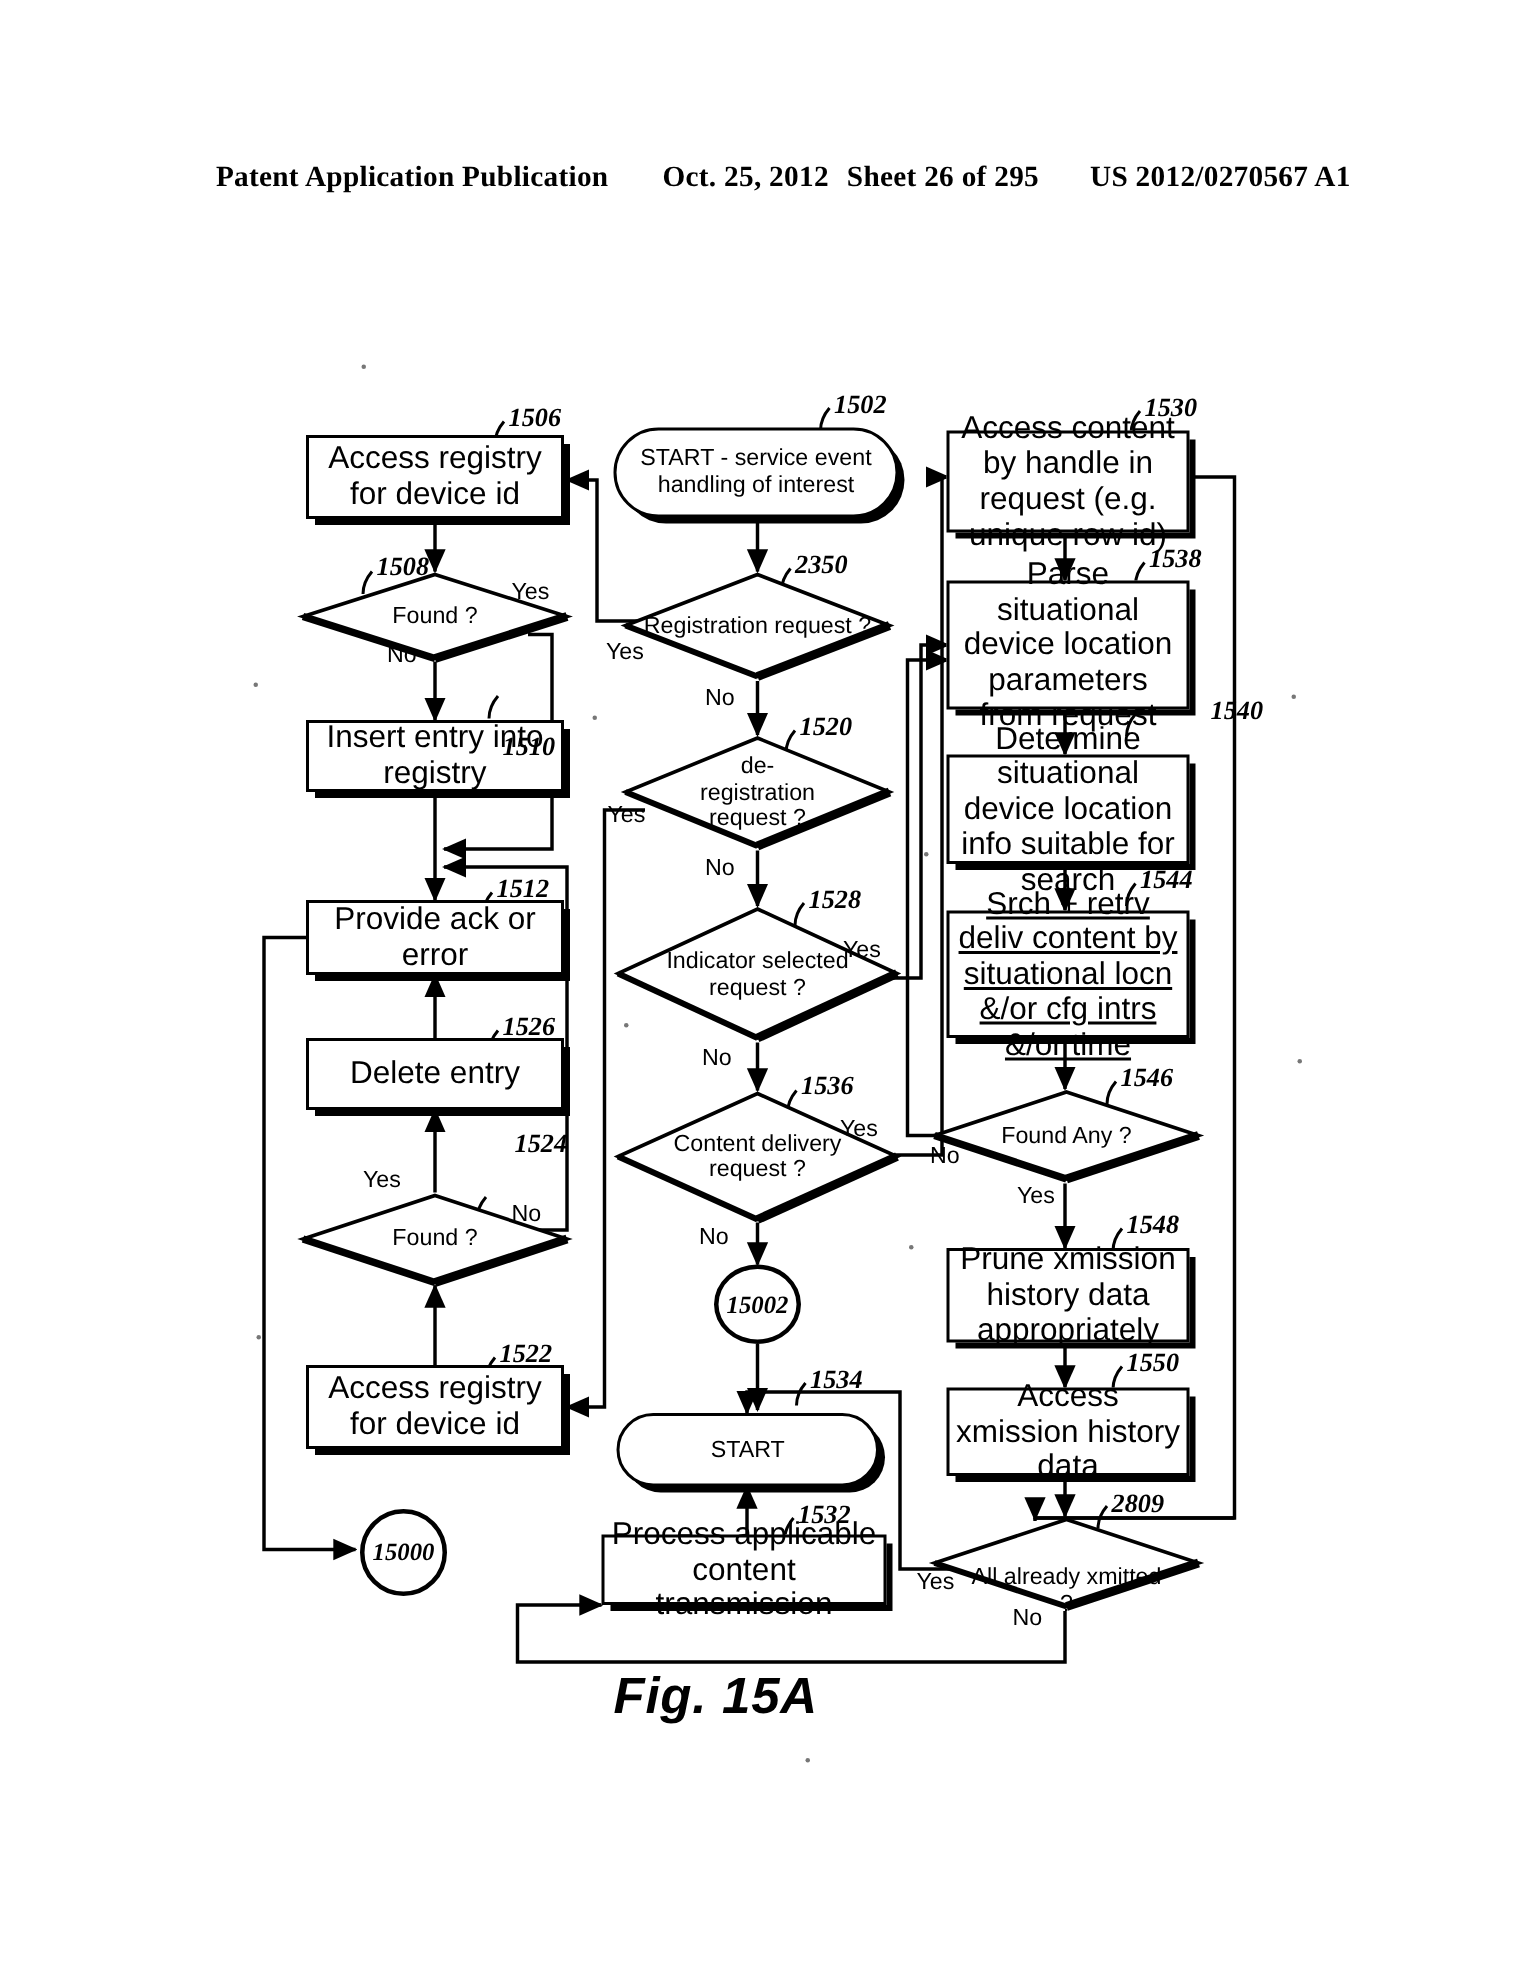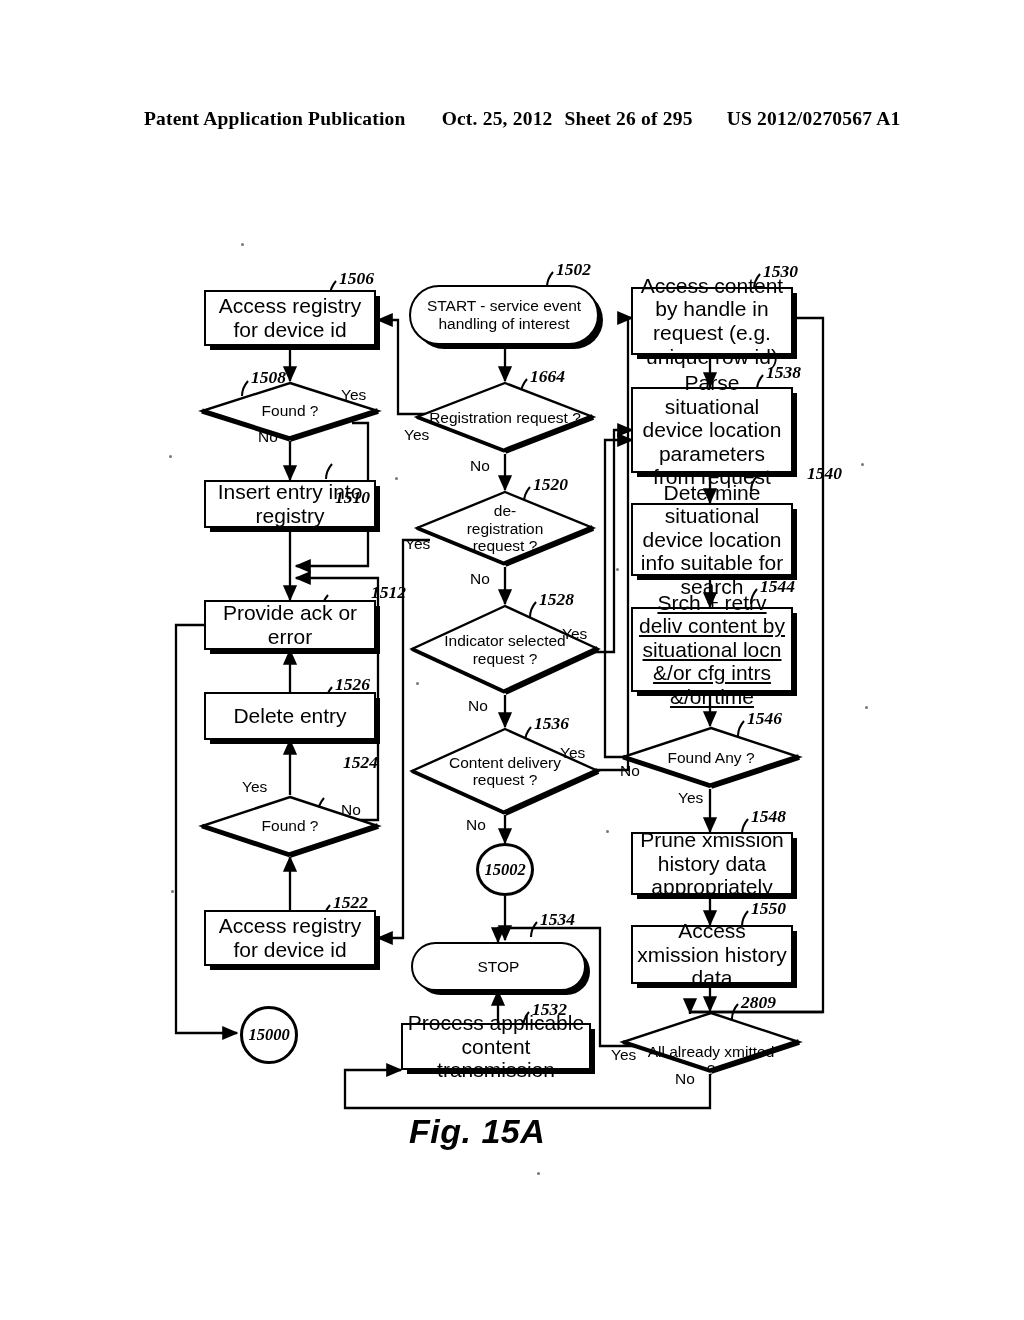--- a/index.html
+++ b/index.html
@@ -199,21 +199,21 @@
   <div class="yn" style="left:258px;top:428px;">No</div>
 
   <div class="node box" style="left:204px;top:480px;width:172px;height:48px;">
     <span>Insert entry into registry</span>
   </div>
   <div class="ref" style="left:335px;top:451px;margin-top:36px;">1510</div>
 
   <div class="node box" style="left:204px;top:600px;width:172px;height:50px;">
     <span>Provide ack or error</span>
   </div>
-  <div class="ref" style="left:331px;top:582px;margin-left:40px;">1512</div>
+  <div class="ref" style="left:331px;top:582px;">1512</div>
 
   <div class="node box" style="left:204px;top:692px;width:172px;height:48px;">
     <span>Delete entry</span>
   </div>
   <div class="ref" style="left:335px;top:674px;">1526</div>
 
   <div class="node dia" style="left:200px;top:795px;width:180px;height:62px;">
     <svg width="180" height="62" viewBox="0 0 180 62">
       <polygon points="90,2 178,31 90,60 2,31" fill="#fff" stroke="#000" stroke-width="2.4"></polygon>
       <path d="M90,60 L178,31" stroke="#000" stroke-width="6" fill="none"></path>
@@ -240,21 +240,21 @@
   <div class="ref" style="left:556px;top:259px;">1502</div>
 
   <div class="node dia" style="left:415px;top:381px;width:180px;height:73px;">
     <svg width="180" height="73" viewBox="0 0 180 73">
       <polygon points="90,2 178,36 90,70 2,36" fill="#fff" stroke="#000" stroke-width="2.4"></polygon>
       <path d="M90,70 L178,36" stroke="#000" stroke-width="6" fill="none"></path>
       <path d="M2,36 L90,70" stroke="#000" stroke-width="4" fill="none"></path>
     </svg>
     <div class="dtxt">Registration request ?</div>
   </div>
-  <div class="ref" style="left:530px;top:366px;">1664</div>
+  <div class="ref" style="left:530px;top:366px;">2350</div>
   <div class="yn" style="left:404px;top:426px;">Yes</div>
   <div class="yn" style="left:470px;top:457px;">No</div>
 
   <div class="node dia" style="left:415px;top:490px;width:180px;height:77px;">
     <svg width="180" height="77" viewBox="0 0 180 77">
       <polygon points="90,2 178,38 90,74 2,38" fill="#fff" stroke="#000" stroke-width="2.4"></polygon>
       <path d="M90,74 L178,38" stroke="#000" stroke-width="6" fill="none"></path>
       <path d="M2,38 L90,74" stroke="#000" stroke-width="4" fill="none"></path>
     </svg>
     <div class="dtxt" style="flex-direction:column;align-items:center;">
@@ -291,21 +291,21 @@
   </div>
   <div class="ref" style="left:534px;top:713px;">1536</div>
   <div class="yn" style="left:560px;top:744px;">Yes</div>
   <div class="yn" style="left:466px;top:816px;">No</div>
 
   <div class="node conn" style="left:476px;top:843px;width:58px;height:53px;">
     <span>15002</span>
   </div>
 
   <div class="node term" style="left:411px;top:942px;width:175px;height:49px;">
-    <span>STOP</span>
+    <span>START</span>
   </div>
   <div class="ref" style="left:540px;top:909px;">1534</div>
 
   <div class="node box" style="left:401px;top:1023px;width:190px;height:47px;">
     <span>Process applicable content transmission</span>
   </div>
   <div class="ref" style="left:532px;top:999px;">1532</div>
 
   <div class="node box" style="left:631px;top:287px;width:162px;height:68px;">
     <span>Access content by handle in request (e.g. unique row id)</span>

